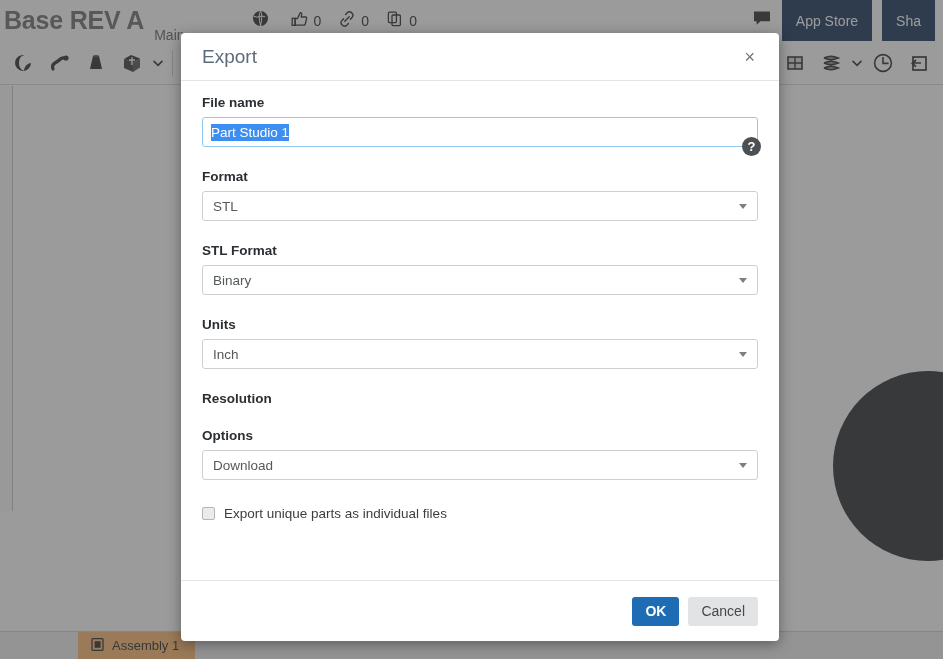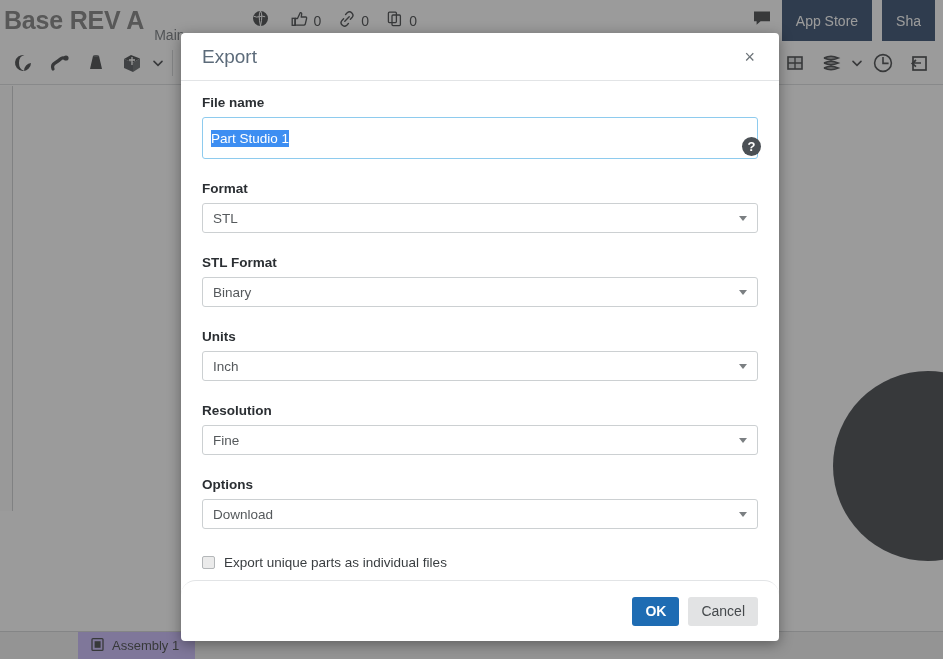--- a/index.html
+++ b/index.html
@@ -149,21 +149,21 @@
     align-items: center;
     padding-left: 78px;
     box-sizing: border-box;
   }
   .tab-item {
     display: flex;
     align-items: center;
     gap: 7px;
     height: 100%;
     padding: 0 16px 0 12px;
-    background: #c4b5fd;
+    background: #fdba74;
     font-size: 13px;
     color: #2f3234;
     white-space: nowrap;
   }
 
   
   #modal-overlay {
     position: absolute;
     inset: 0;
     background: rgba(64, 64, 64, 0.52);
@@ -231,21 +231,21 @@
   .field-label {
     font-size: 13.5px;
     font-weight: bold;
     color: #2b2f33;
     margin-bottom: 7px;
     margin-top: 22px;
   }
   .field-label.first { margin-top: 0; }
 
   .text-input {
-    height: 42px;
+    height: 30px;
     border: 1px solid #8ecbee;
     border-radius: 3px;
     box-sizing: border-box;
     display: flex;
     align-items: center;
     padding: 0 8px;
     background: #ffffff;
     font-size: 13.5px;
   }
   .sel-text {
@@ -301,21 +301,20 @@
   .dlg-footer {
     height: 61px;
     min-height: 61px;
     border-top: 1px solid #e2e4e6;
     display: flex;
     align-items: center;
     justify-content: flex-end;
     gap: 9px;
     padding: 0 21px;
     box-sizing: border-box;
-    border-radius: 15px;
   }
   .btn {
     min-width: 46px;
     height: 29px;
     border-radius: 3px;
     font-size: 14px;
     display: flex;
     align-items: center;
     justify-content: center;
     padding: 0 13px;
@@ -517,24 +516,20 @@
       <span class="caret"></span>
     </div>
 
     <div class="field-label">Units</div>
     <div class="select-box">
       <span class="select-value">Inch</span>
       <span class="caret"></span>
     </div>
 
     <div class="field-label">Resolution</div>
-    <div class="select-box">
-      <span class="select-value">Fine</span>
-      <span class="caret"></span>
-    </div>
 
     <div class="field-label">Options</div>
     <div class="select-box">
       <span class="select-value">Download</span>
       <span class="caret"></span>
     </div>
 
     <div class="checkbox-row">
       <span class="checkbox-box"></span>
       <span class="checkbox-label">Export unique parts as individual files</span>

